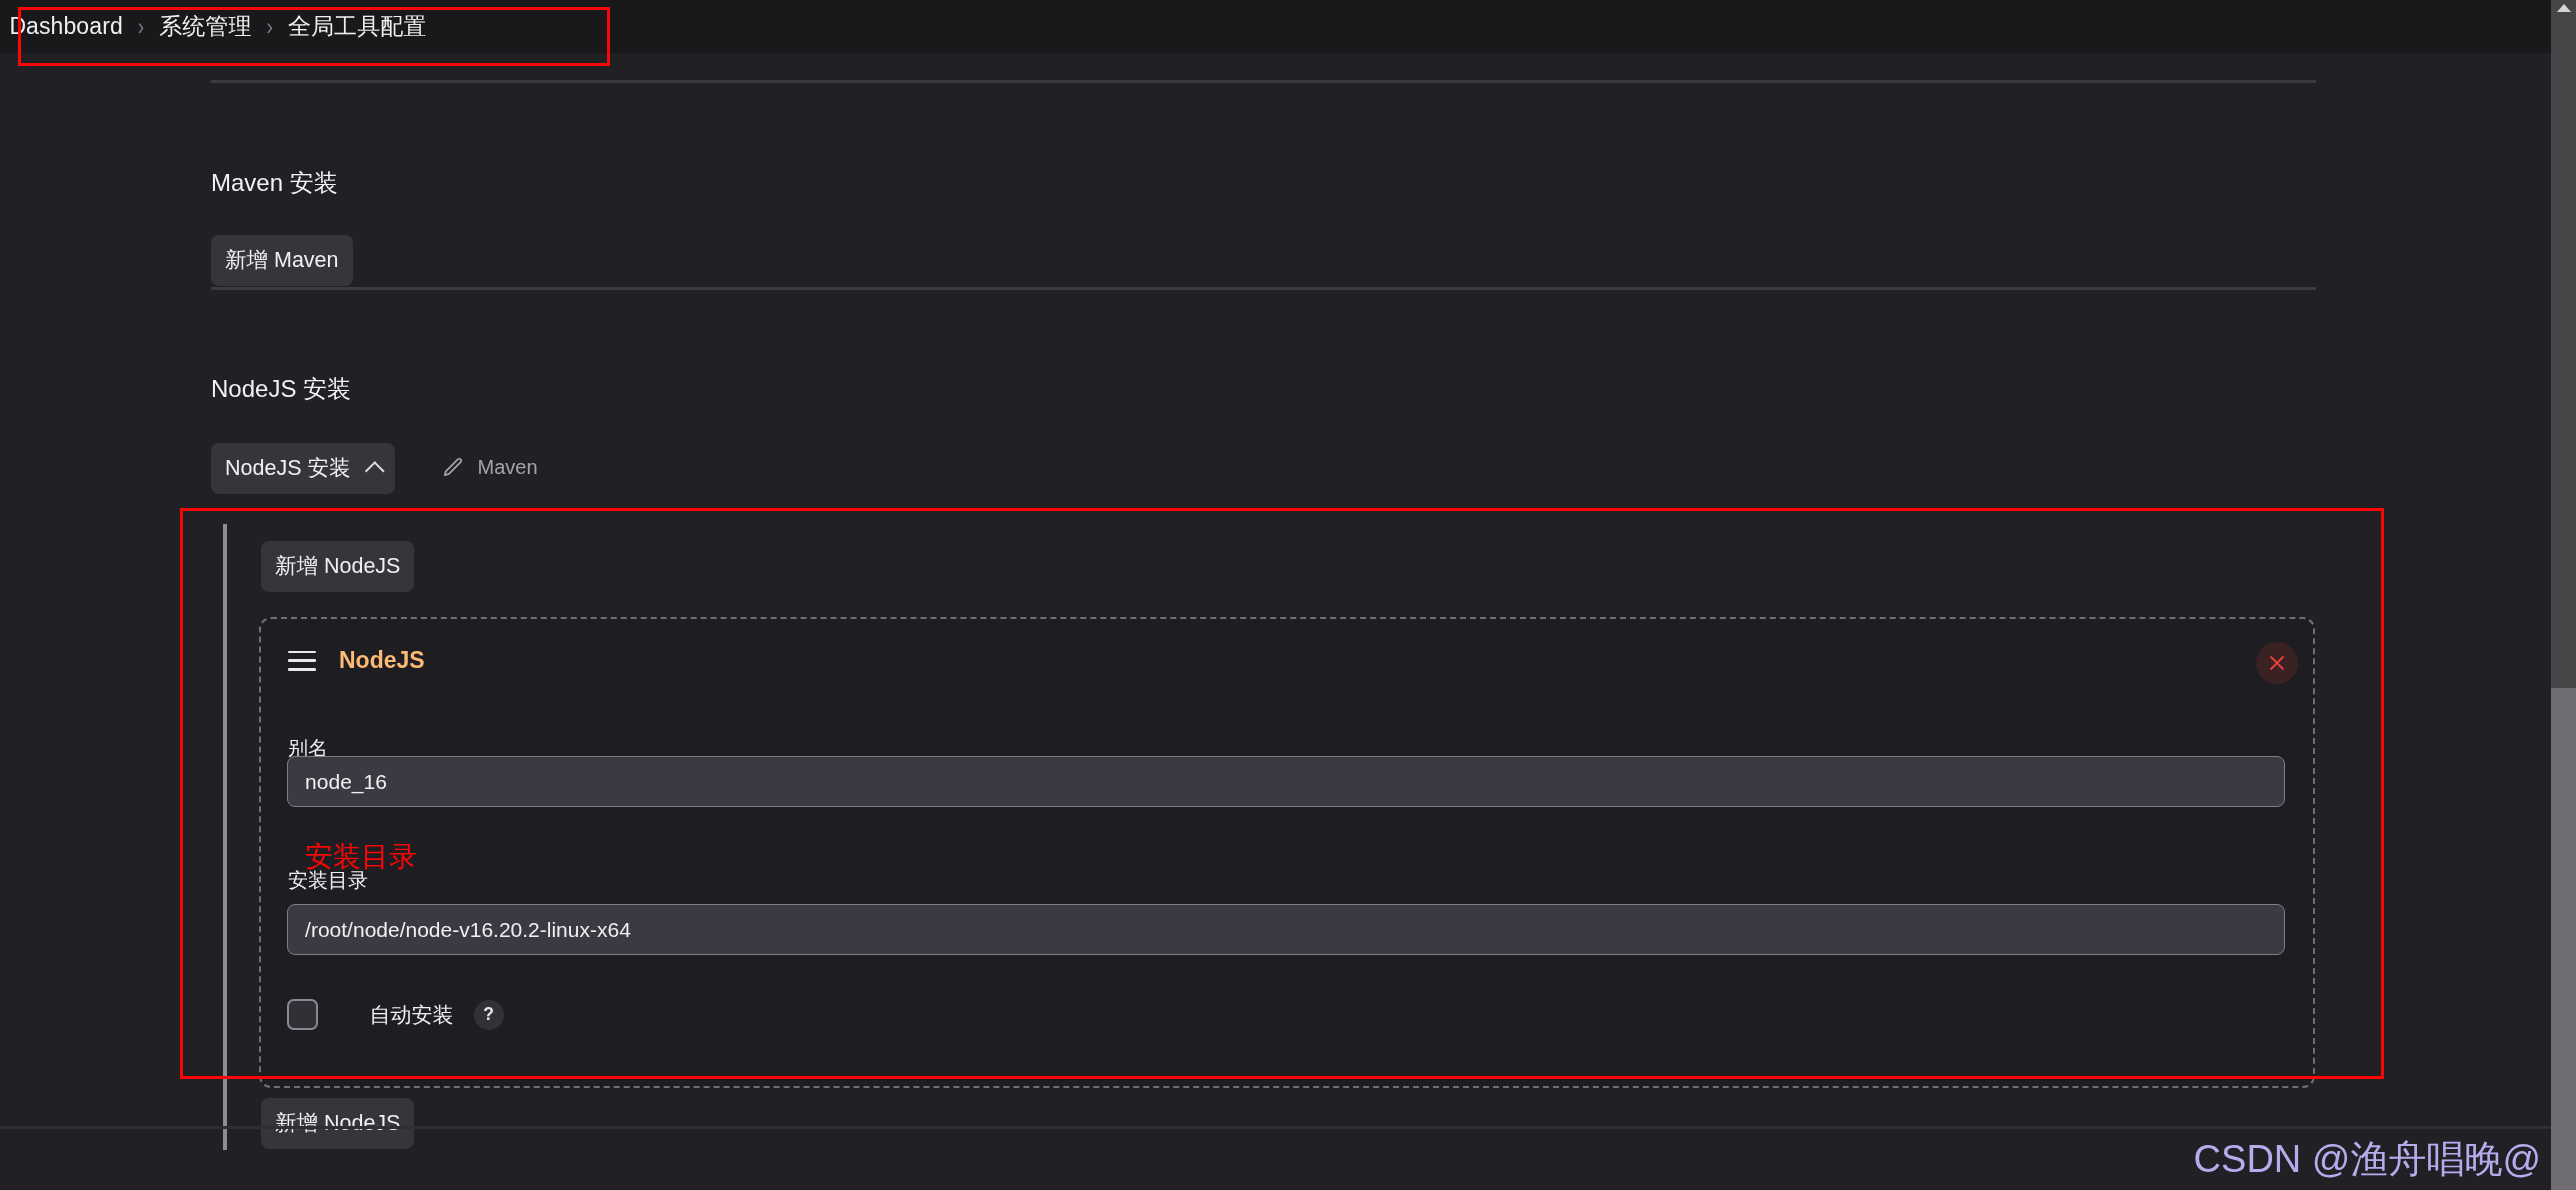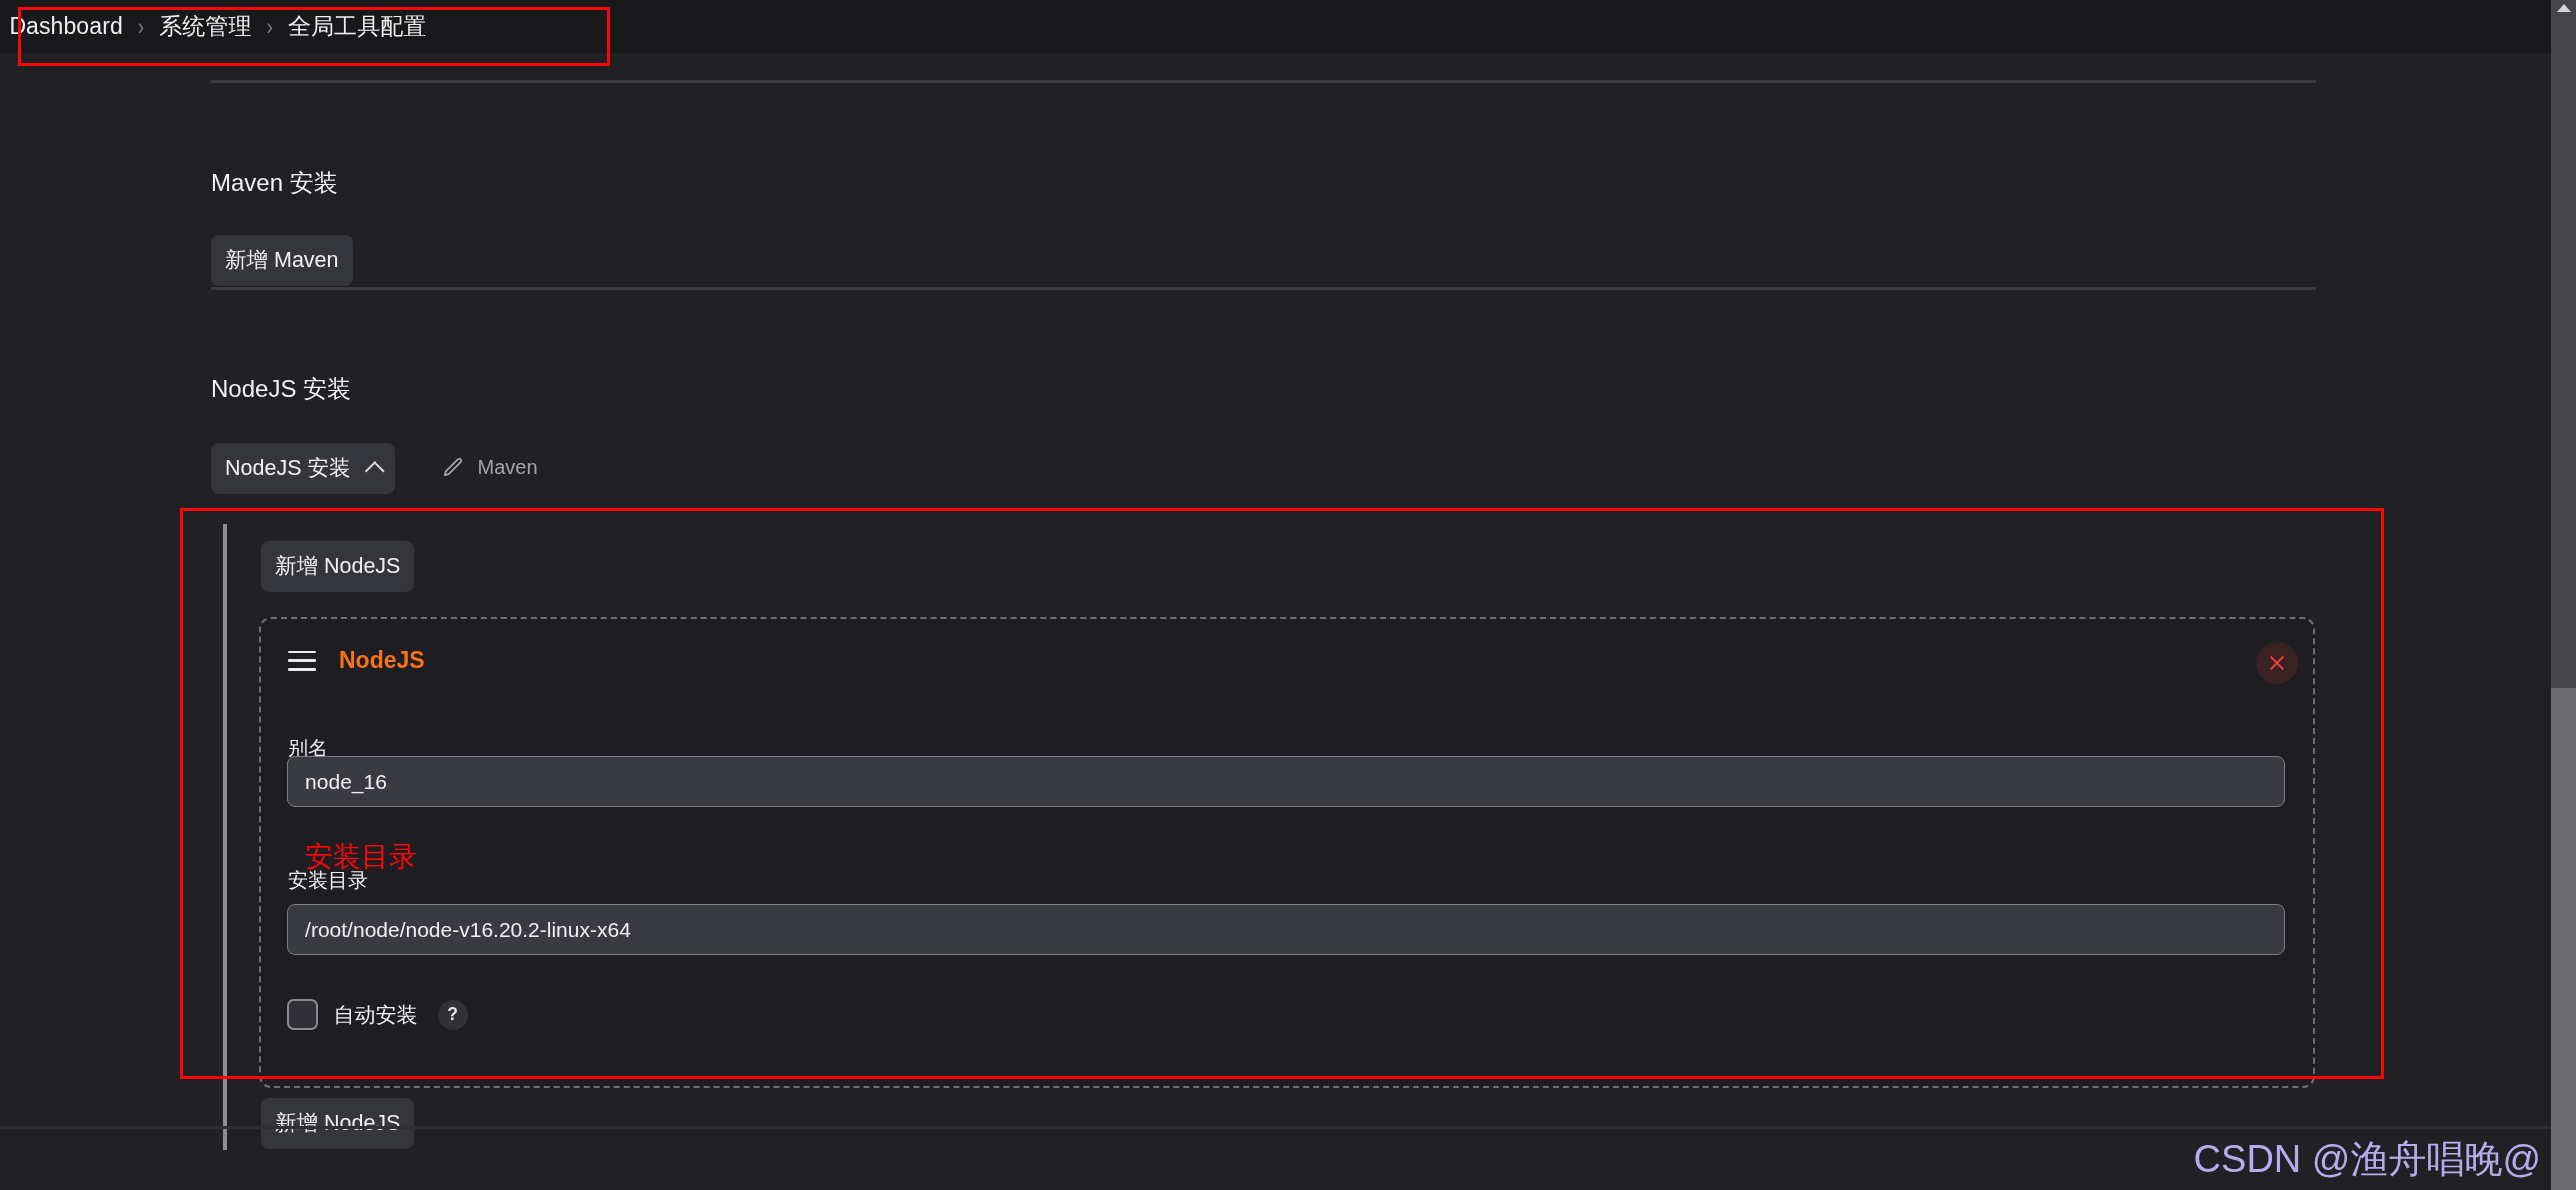--- a/index.html
+++ b/index.html
@@ -153,21 +153,21 @@
     width: 28px; height: 20px;
     display: flex; flex-direction: column; justify-content: space-between;
     cursor: pointer;
   }
   .hamburger-icon i {
     display: block; width: 100%; height: 2.7px; background: #e9e9ee; border-radius: 1.3px;
   }
   #card-title {
     font-size: 23px;
     font-weight: bold;
-    color: #f97316;
+    color: #fdba74;
     white-space: nowrap;
   }
 
   #close-btn {
     position: absolute;
     right: 15px; top: 23px;
     width: 42px; height: 42px;
     border-radius: 50%;
     background: #3b2222;
     border: none;
@@ -222,21 +222,21 @@
     display: flex; align-items: center; gap: 16px;
   }
   .checkbox-box {
     width: 31px; height: 31px;
     border: 2px solid #8a8a95;
     border-radius: 6.7px;
     background: #303036;
     cursor: pointer;
     display: block;
   }
-  #auto-install-label { font-size: 21px; color: #f0f0f3; white-space: nowrap; }
+  #auto-install-label { font-size: 21px; color: #f0f0f3; white-space: nowrap; margin-left: 36px; }
   #help-icon {
     width: 30px; height: 30px;
     border-radius: 50%;
     background: #313138;
     color: #e6e6ea;
     font-size: 17.5px;
     font-weight: bold;
     display: flex; align-items: center; justify-content: center;
     cursor: pointer;
     margin-left: 4px;

